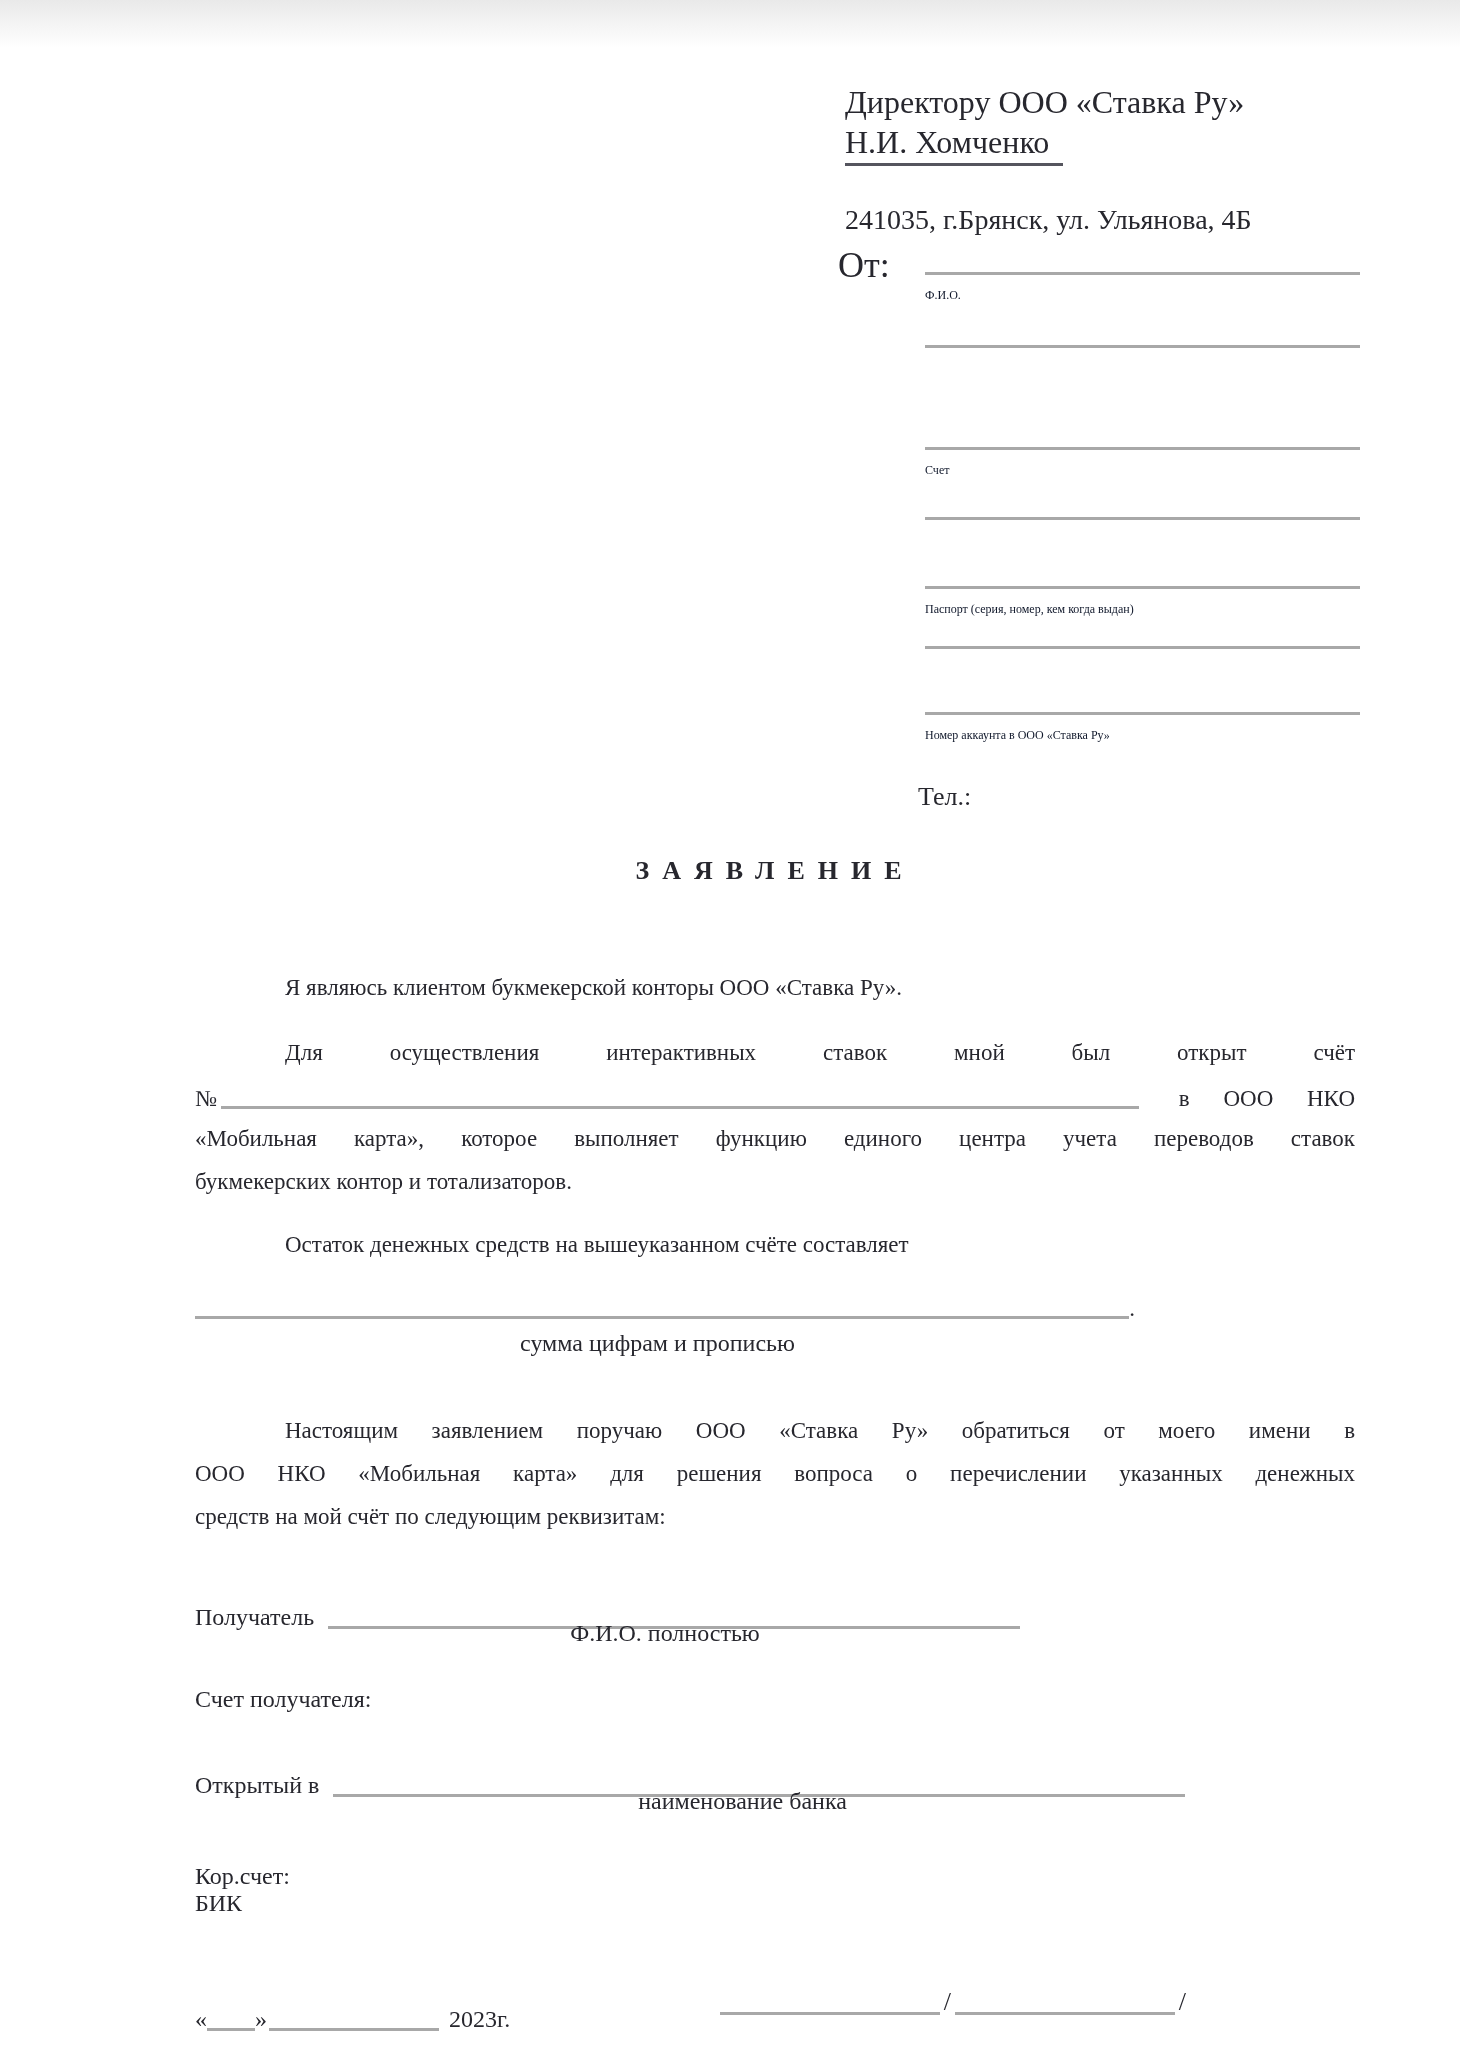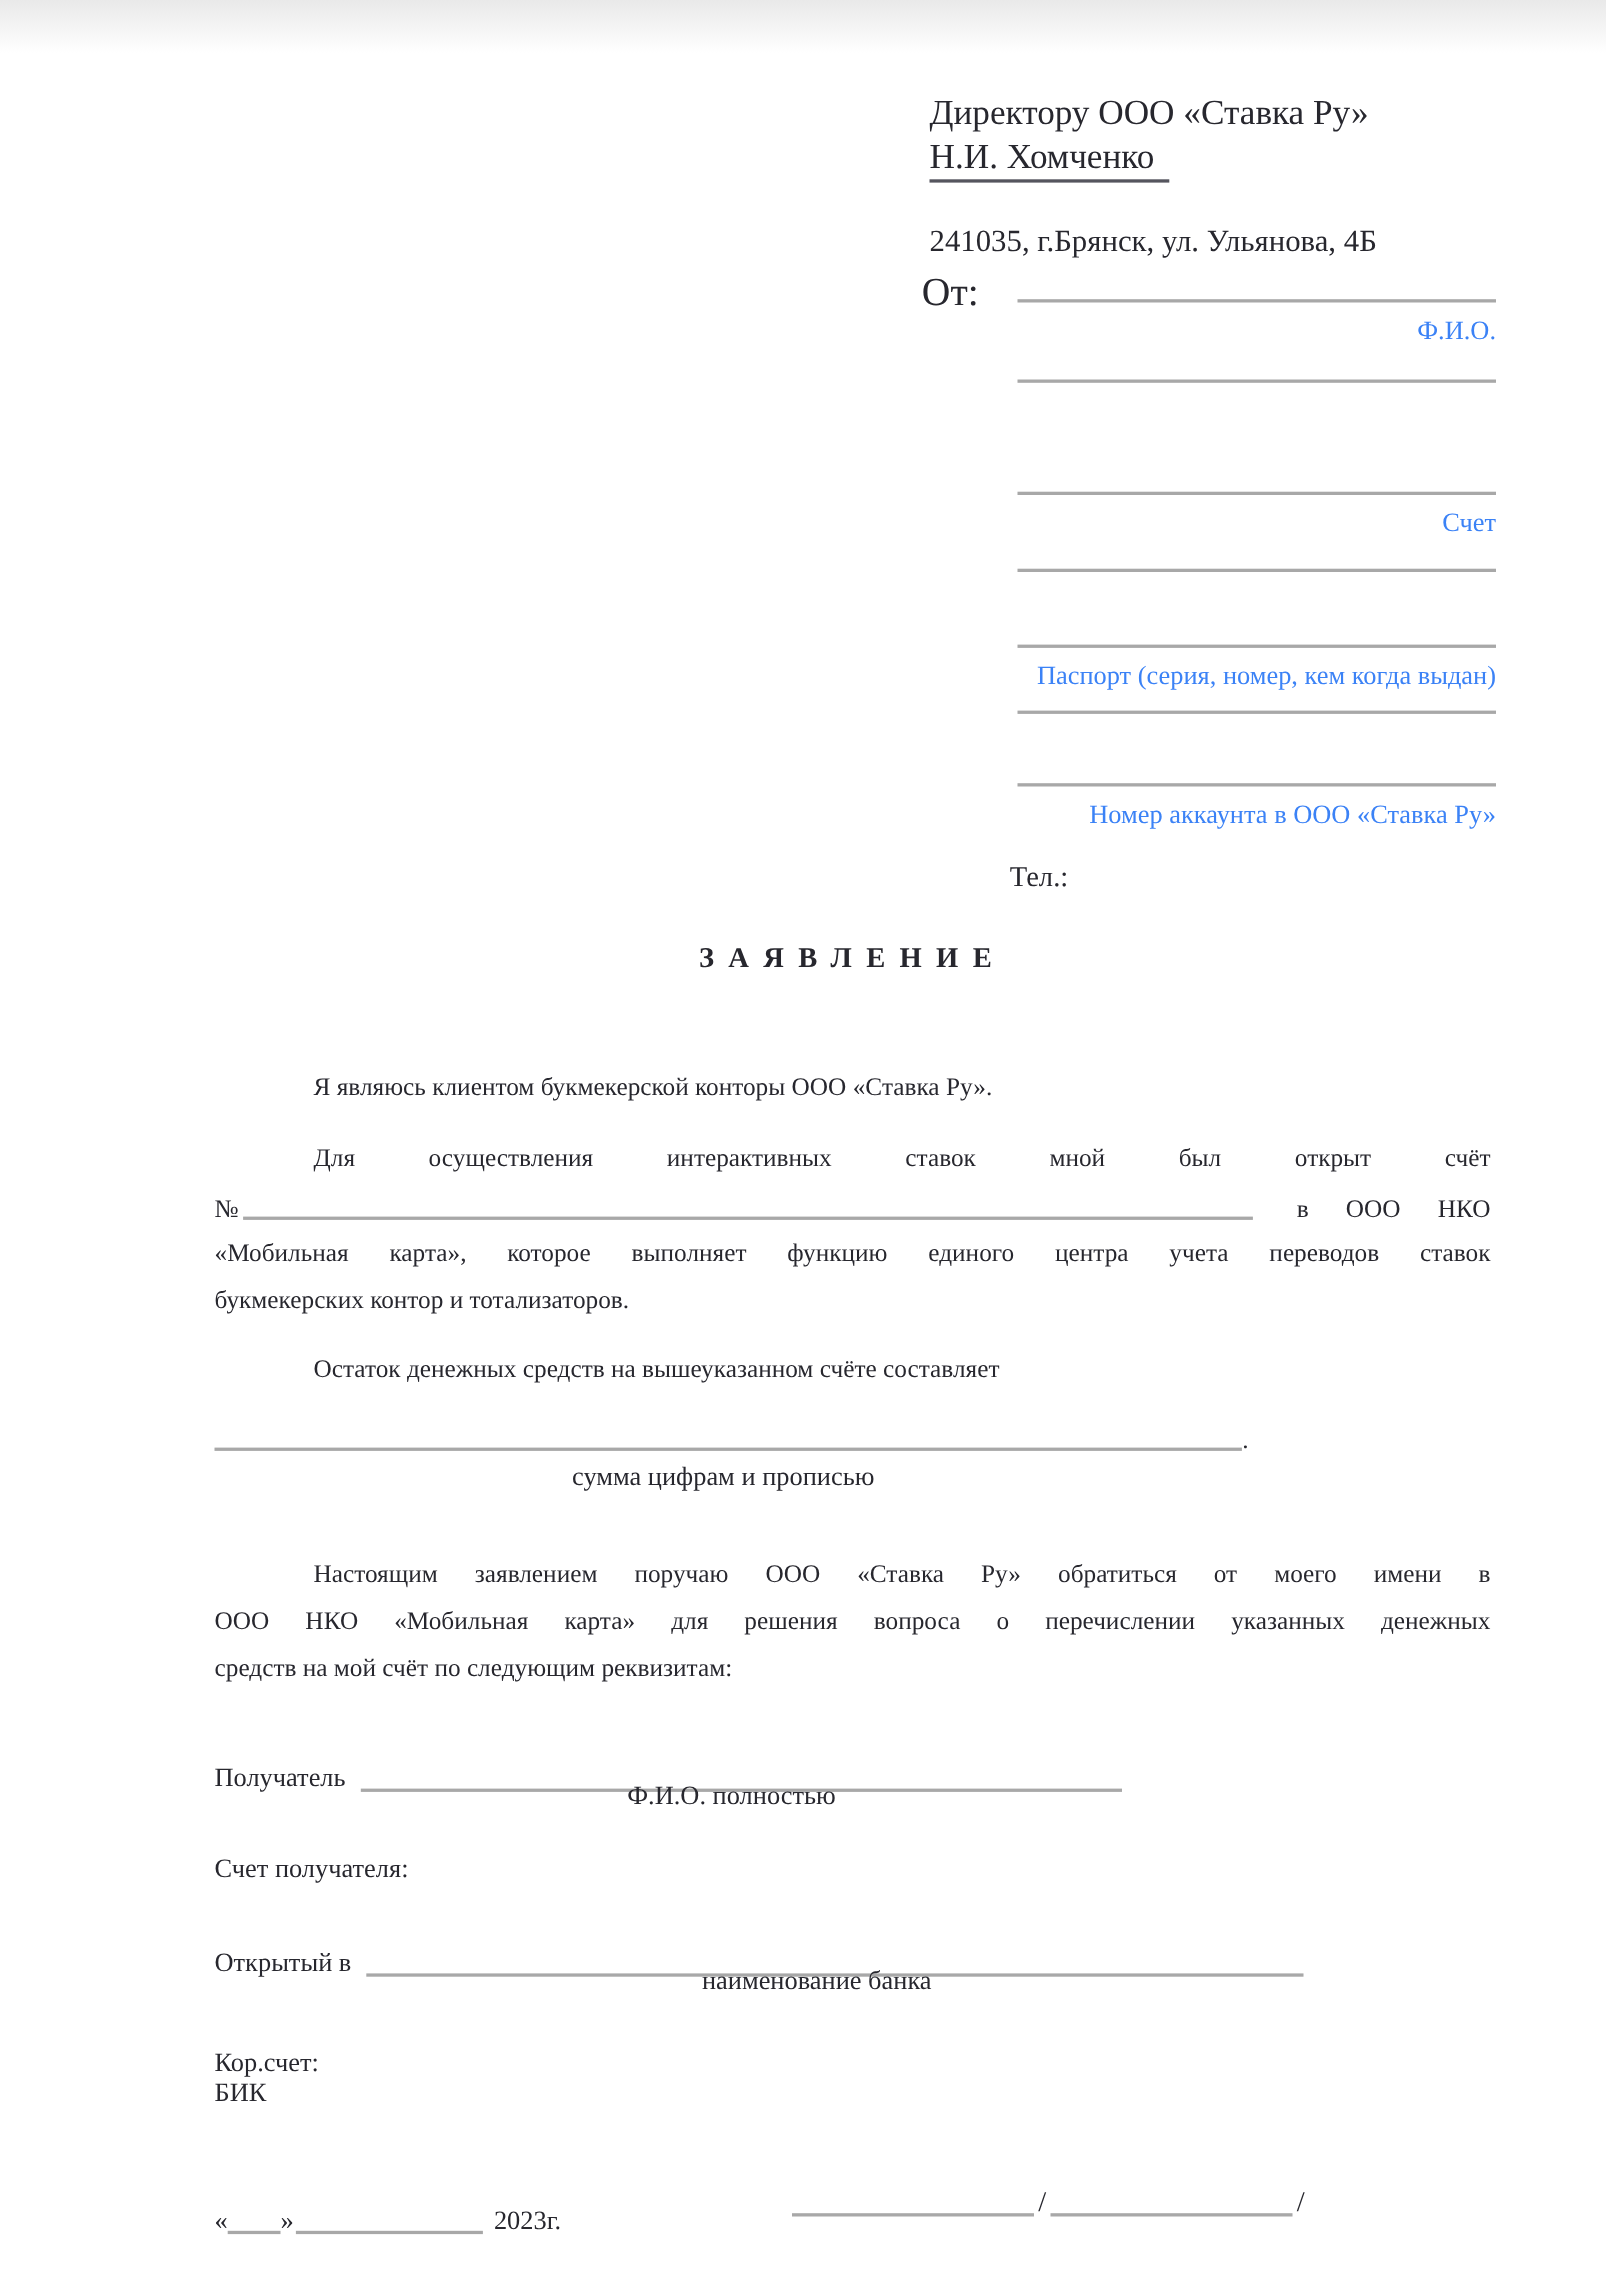--- a/index.html
+++ b/index.html
@@ -18,21 +18,21 @@
   .abs{position:absolute;}
   
   .hdr1{left:845px;top:84px;font-size:32px;white-space:nowrap;}
   .hdr2{left:845px;top:124px;font-size:32px;white-space:nowrap;
         border-bottom:3px solid #55555e;padding-right:14px;padding-bottom:2px;}
   .hdr3{left:845px;top:172px;font-size:28px;white-space:nowrap;margin-top:32px;}
   
   .from-label{left:838px;top:244px;font-size:36px;text-align:center;}
   .rule{height:0;border-bottom:3px solid #a8a8a8;}
   .frule{left:925px;width:435px;}
-  .fcap{left:925px;width:435px;text-align:right;font-size:24px;color:#3b82f6;white-space:nowrap;}
+  .fcap{left:925px;width:435px;font-size:12px;color:#0f172a;white-space:nowrap;}
   .phone{left:918px;top:782px;font-size:26px;}
   
   .title{left:195px;top:856px;width:1160px;text-align:center;
          font-size:26px;font-weight:bold;letter-spacing:13px;}
   
   .bline{left:195px;width:1160px;font-size:23px;white-space:nowrap;}
   .bjust{left:195px;width:1160px;font-size:23px;
          text-align:justify;text-align-last:justify;white-space:normal;}
   .indent{padding-left:90px;width:1070px;}
   .norow{left:195px;width:1160px;display:flex;align-items:flex-end;font-size:23px;}

